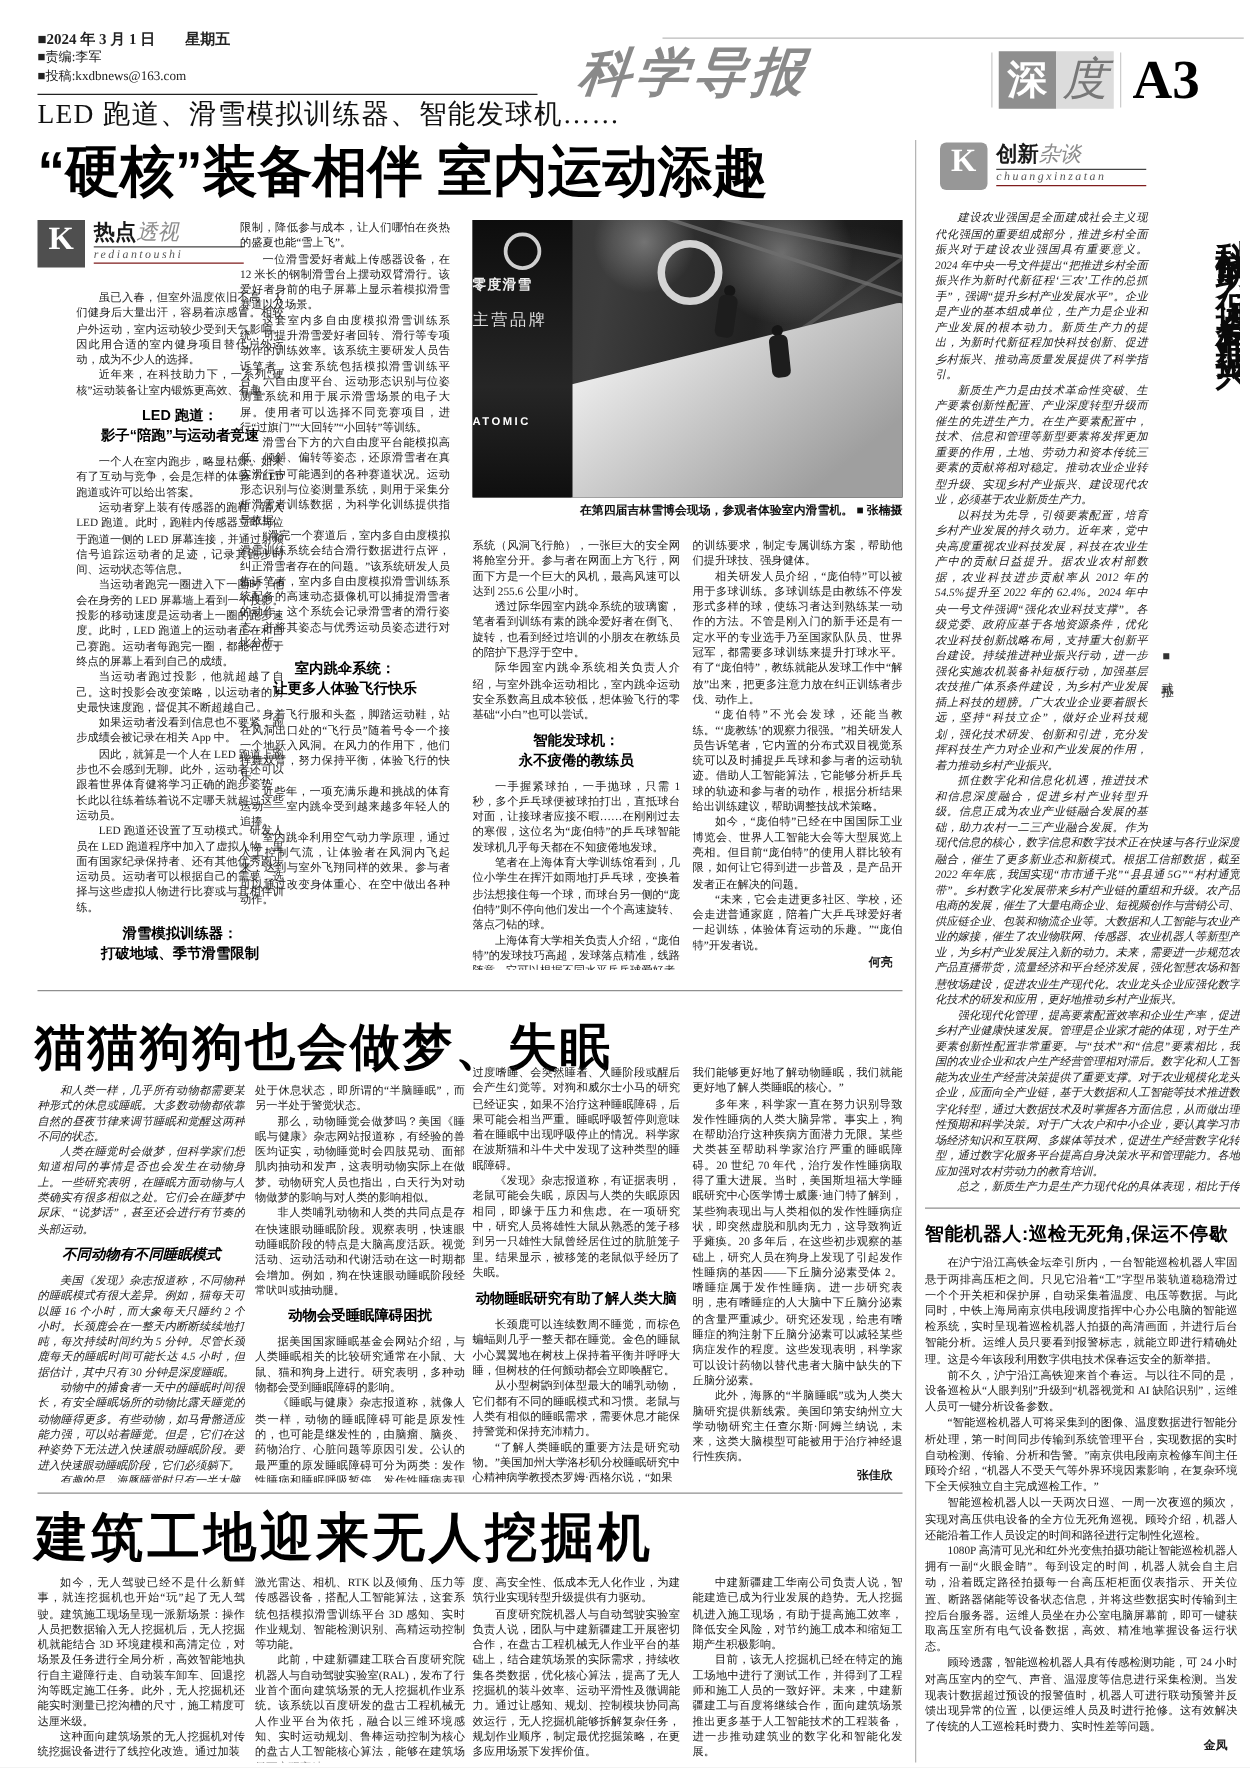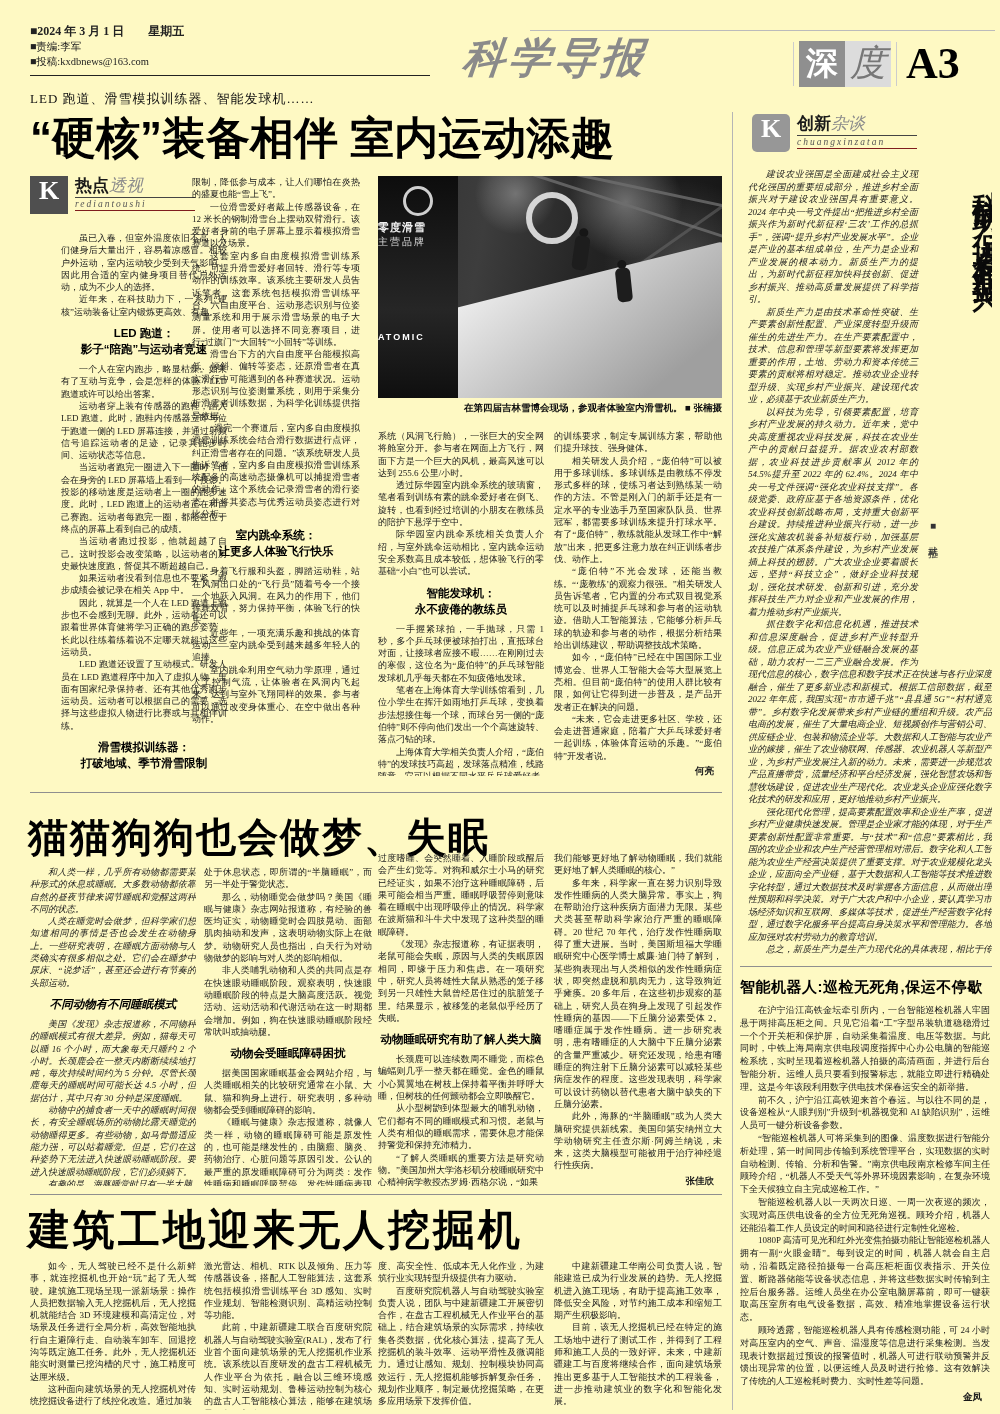--- a/index.html
+++ b/index.html
@@ -1,34 +1,34 @@
 <!DOCTYPE html>
 <html><head>
 <meta charset="utf-8">
 <style>
   html,body{margin:0;padding:0;background:#e9e9e9;}
-  .page{position:relative;width:1000px;height:1414px;background:#fef9c3;margin:0 auto;overflow:hidden;
+  .page{position:relative;width:1000px;height:1414px;background:#ffffff;margin:0 auto;overflow:hidden;
         font-family:"Liberation Serif",serif;color:#1a1a1a;}
   
   .hdr-left{position:absolute;left:30px;top:24px;width:400px;border-bottom:1.5px solid #222;padding-bottom:6px;}
   .hdr-line{font-size:10.5px;line-height:15px;color:#222;}
   .hdr-line.first{font-weight:bold;font-size:12px;}
   .masthead{position:absolute;left:430px;top:30px;width:250px;text-align:center;
             font-size:42px;font-weight:bold;font-style:italic;color:#8a8a8a;letter-spacing:4px;
             font-family:"Liberation Serif",serif;transform:skewX(-6deg);}
   .topline{position:absolute;left:530px;top:30px;width:465px;height:0;border-top:1px solid #bbb;}
   .section-box{position:absolute;left:788px;top:38px;display:flex;align-items:center;}
   .vbar{width:1px;height:44px;background:#ccc;margin:0 5px;}
   .sec-dark{width:46px;height:46px;background:#8f8f8f;color:#fff;font-weight:900;font-size:32px;
             display:flex;align-items:center;justify-content:center;font-family:"Liberation Sans",sans-serif;}
   .sec-light{width:46px;height:46px;background:#dcdcdc;color:#777;font-style:italic;font-size:36px;
              display:flex;align-items:center;justify-content:center;font-family:"Liberation Serif",serif;}
   .pageno{font-size:44px;font-weight:bold;font-family:"Liberation Serif",serif;color:#000;margin-left:4px;}
   
-  .kicker{position:absolute;left:30px;top:90px;font-size:13px;letter-spacing:1px;color:#111;
+  .kicker{position:absolute;left:30px;top:76px;font-size:22px;letter-spacing:1px;color:#111;
           font-family:"Liberation Serif",serif;}
   .main-headline{position:absolute;left:30px;top:112px;width:700px;font-size:44px;font-weight:900;
           letter-spacing:0px;color:#000;font-family:"Liberation Sans",sans-serif;line-height:52px;}
   
   .colhead{position:absolute;display:flex;}
   .kbox{width:38px;height:38px;background:#4f4f4f;color:#fff;font-weight:bold;font-size:26px;
         display:flex;align-items:flex-start;justify-content:center;font-family:"Liberation Serif",serif;}
   .kbox.light{background:#979797;border-radius:5px;}
   .ch-text{margin-left:7px;width:120px;}
   .ch-title{font-size:17px;line-height:19px;font-weight:bold;font-family:"Liberation Sans",sans-serif;}
@@ -50,21 +50,21 @@
                radial-gradient(circle at 90% 40%, rgba(255,255,255,.2), transparent 25%),
                linear-gradient(100deg,#303030 0%,#3d3d3d 30%,#232323 60%,#141414 100%);}
   .truss{position:absolute;background:#6e6e6e;height:3px;border-radius:2px;opacity:.8;}
   .t1{width:200px;left:150px;top:28px;transform:rotate(18deg);}
   .t2{width:220px;left:140px;top:8px;transform:rotate(12deg);}
   .t3{width:120px;left:240px;top:60px;transform:rotate(-35deg);opacity:.5;}
   .ph-banner{position:absolute;left:0;top:0;width:80px;height:100%;
              background:linear-gradient(#0d0d0d,#262626 60%,#0f0f0f);}
   .ph-ring{width:24px;height:24px;border:3px solid #cfcfcf;border-radius:50%;margin:10px auto 4px;}
   .ph-brand{color:#f0f0f0;font-weight:bold;font-size:11px;letter-spacing:1px;}
-  .ph-slogan{color:#ddd;font-size:10px;margin-top:0;letter-spacing:2px;}
+  .ph-slogan{color:#ddd;font-size:13px;margin-top:12px;letter-spacing:2px;}
   .ph-board{position:absolute;bottom:56px;width:100%;color:#fff;font-weight:bold;font-size:9px;
             letter-spacing:2px;font-family:"Liberation Sans",sans-serif;}
   .ph-ring2{position:absolute;left:148px;top:16px;width:40px;height:40px;border:6px solid #e2e2e2;
             border-radius:50%;opacity:.92;}
   .ph-slope{position:absolute;right:-30px;bottom:-46px;width:300px;height:170px;
             background:linear-gradient(155deg,#efefef,#9f9f9f 70%);transform:rotate(-14deg);border-radius:10px;}
   .ph-person{position:absolute;}
   .ph-head{width:9px;height:9px;border-radius:50%;background:#161616;margin:0 auto;}
   .ph-torso{width:15px;height:34px;background:#1d1d1d;border-radius:5px;margin-top:-1px;}
   .p1{left:196px;top:52px;transform:rotate(8deg);}

